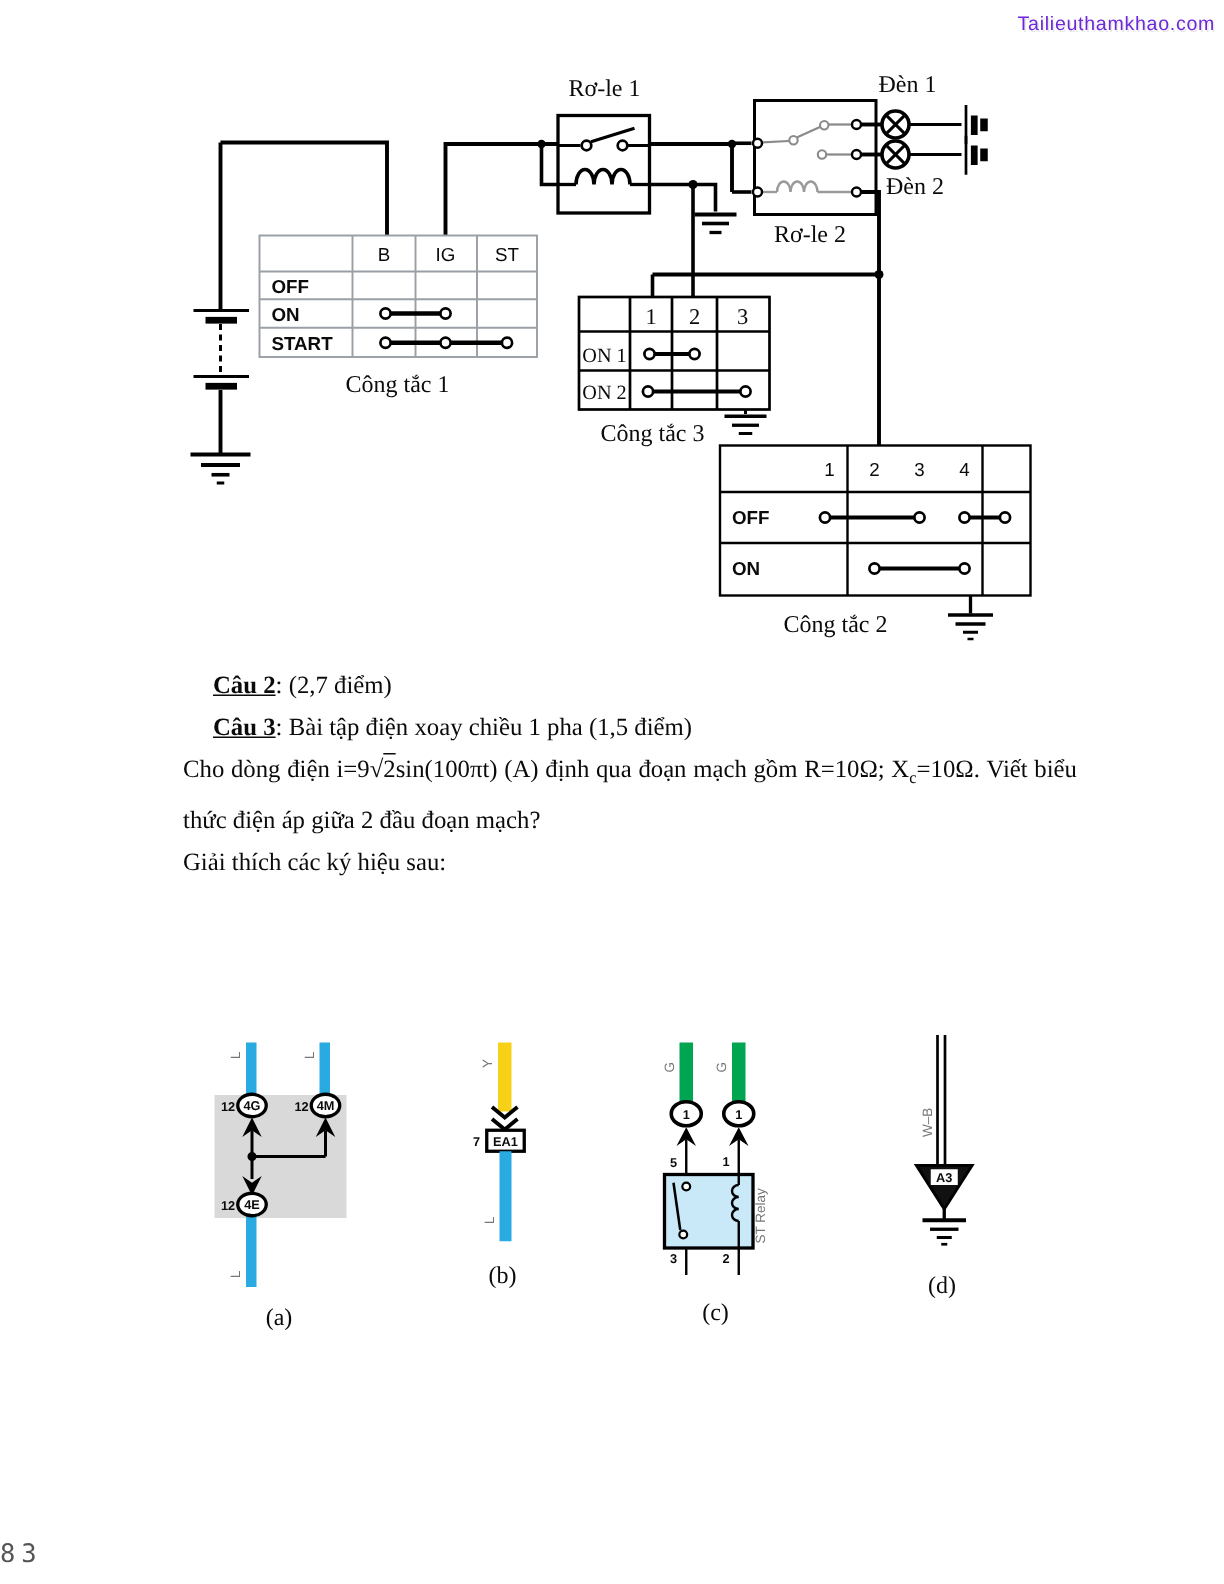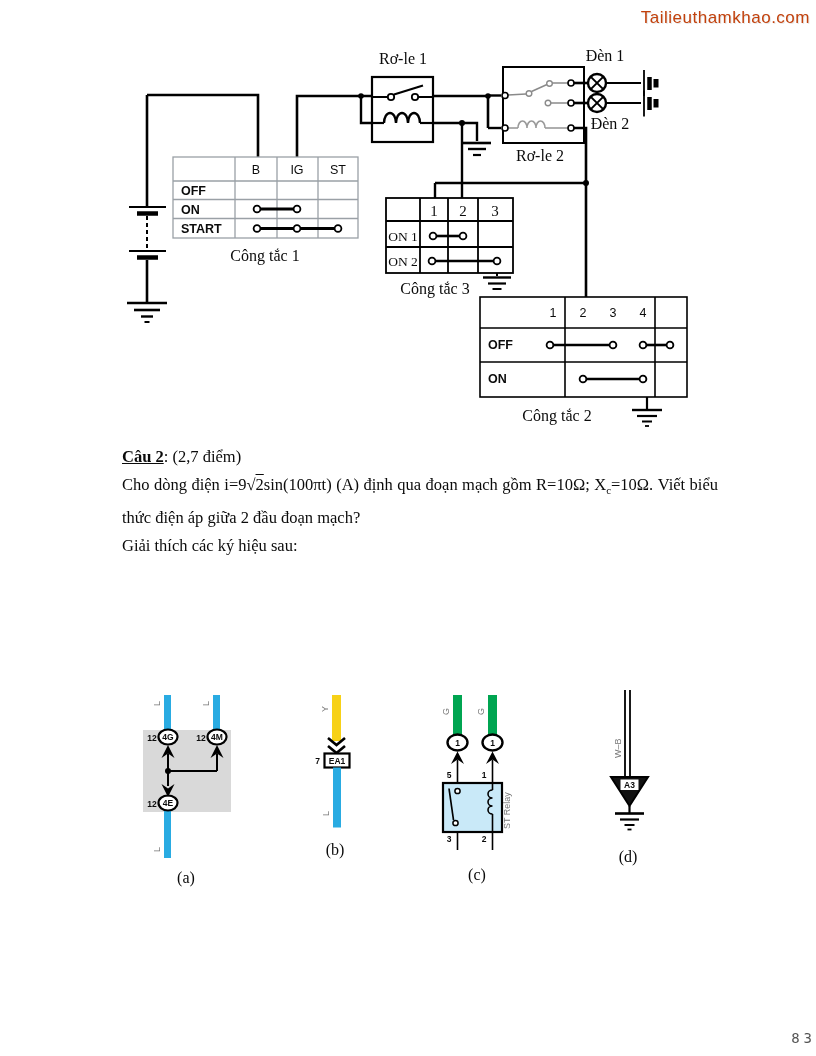--- a/index.html
+++ b/index.html
@@ -1,31 +1,31 @@
 <!DOCTYPE html>
 <html><head>
 <meta charset="utf-8">
 <style>
   html,body{margin:0;padding:0;background:#888;}
   .page{position:relative;width:816px;height:1056px;background:#ffffff;margin:0 auto;
         font-family:"Liberation Serif","DejaVu Serif",serif;overflow:hidden;}
   .watermark{position:absolute;top:8px;right:6px;font-family:"Liberation Sans","DejaVu Sans",sans-serif;
-        font-size:17px;color:#c2410c;letter-spacing:.5px;text-shadow:1px 1px 0 #e8e8e8;}
+        font-size:13px;color:#6d28d9;letter-spacing:.5px;text-shadow:1px 1px 0 #e8e8e8;}
   svg{position:absolute;left:0;}
   .circuit-svg{top:0;}
   .symbols-svg{top:690px;}
   .textblock{position:absolute;left:122px;width:596px;top:443px;font-size:16.5px;line-height:28px;color:#0b0b0b;}
   .textblock p{margin:0;}
   .body-just{text-align:justify;}
   .b{font-weight:bold;}
-  .u{text-decoration:underline;}
+  .u{text-decoration:underline;margin-left:20px;}
   .ovl{text-decoration:overline;}
   sub{font-size:11px;}
-  .pagenum{position:absolute;bottom:10px;left:0;width:100%;text-align:right;
-        font-family:"DejaVu Sans Mono","Liberation Mono",monospace;font-size:14px;color:#555;letter-spacing:4px;}
+  .pagenum{position:absolute;bottom:10px;left:0;width:100%;text-align:left;
+        font-family:"DejaVu Sans Mono","Liberation Mono",monospace;font-size:17px;color:#555;letter-spacing:4px;}
   
   text{fill:#0b0b0b;}
   .lbl-serif{font-family:"Liberation Serif","DejaVu Serif",serif;font-size:16px;}
   .tbl-sans{font-family:"Liberation Sans","DejaVu Sans",sans-serif;font-size:12.5px;}
   .tbl-sans-b{font-family:"Liberation Sans","DejaVu Sans",sans-serif;font-size:12.5px;font-weight:bold;}
   .tbl-serif-s{font-family:"Liberation Serif","DejaVu Serif",serif;font-size:13.5px;}
   .tbl-serif-n{font-family:"Liberation Serif","DejaVu Serif",serif;font-size:15px;}
   .tiny{font-family:"Liberation Sans","DejaVu Sans",sans-serif;font-size:8.5px;font-weight:bold;}
   .tinyg{font-family:"Liberation Sans","DejaVu Sans",sans-serif;font-size:9px;fill:#777;}
 </style>
@@ -235,20 +235,21 @@
         <circle cx="257" cy="228.5" r="3.4" stroke-width="1.8"></circle>
         <circle cx="297" cy="228.5" r="3.4" stroke-width="1.8"></circle>
         <circle cx="338" cy="228.5" r="3.4" stroke-width="1.8"></circle>
       </g>
     </g>
     <text class="lbl-serif" x="265" y="261" text-anchor="middle">Công tắc 1</text>
   </svg>
 
   <div class="textblock">
     <p><span class="b u">Câu 2</span><span>: (2,7 điểm)</span></p>
+    <p><span class="b u">Câu 3</span><span>: Bài tập điện xoay chiều 1 pha (1,5 điểm)</span></p>
     <p class="body-just"><span>Cho dòng điện i=9</span><span>√</span><span class="ovl">2</span><span>sin(100πt) (A) định qua đoạn mạch gồm R=10Ω; X</span><sub>c</sub><span>=10Ω. Viết biểu thức điện áp giữa 2 đầu đoạn mạch?</span></p>
     <p>Giải thích các ký hiệu sau:</p>
   </div>
 
   <svg class="symbols-svg" width="816" height="210" viewBox="0 0 816 210">
 
     <g>
       <rect x="143" y="40" width="88" height="82" fill="#d9d9d9"></rect>
       <rect x="164" y="5" width="7" height="36" fill="#29abe2"></rect>
       <rect x="213" y="5" width="7" height="36" fill="#29abe2"></rect>

